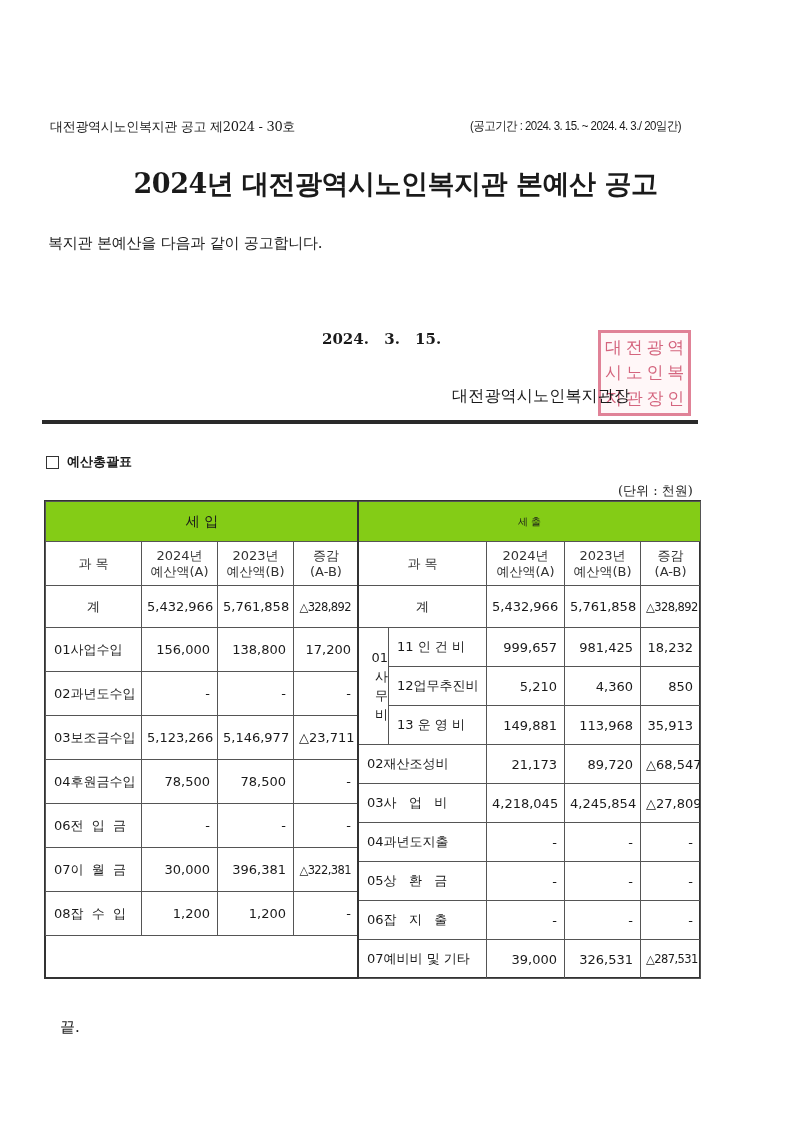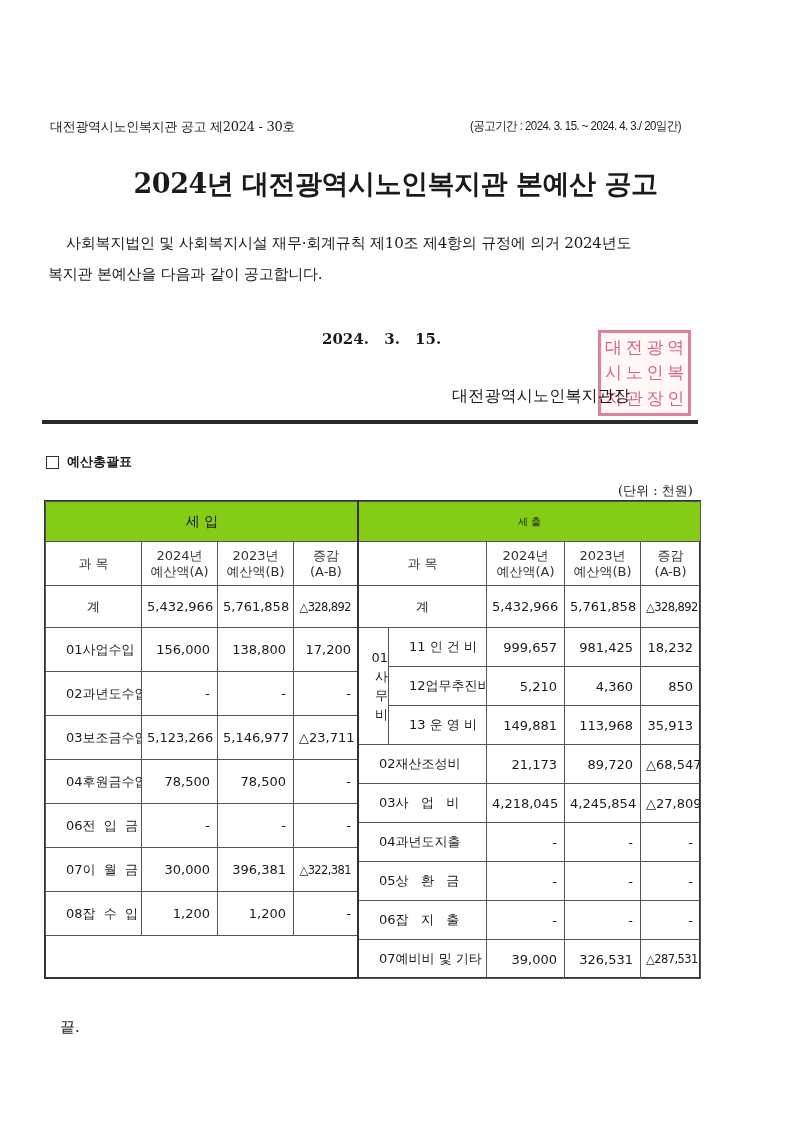--- a/index.html
+++ b/index.html
@@ -31,37 +31,36 @@
 
   #section-title { left:46px; top:453px; font-size:13px; display:flex; align-items:center; gap:8px; font-weight:bold; }
   #section-title .box { width:11px; height:11px; border:1px solid #333; display:inline-block; }
   #unit { left:618px; top:482px; font-size:13px; }
 
   
   .tbl { position:absolute; border-collapse:collapse; table-layout:fixed; font-size:13px; }
   .tbl td { border:1px solid #555; padding:0 5px; box-sizing:border-box; white-space:nowrap; overflow:hidden; }
   .tbl td.num { text-align:right; padding-right:7px; }
   .tbl td.ctr { text-align:center; }
-  .tbl td.lbl { text-align:left; padding-left:20px; }
+  .tbl td.lbl { text-align:left; padding-left:8px; }
   .tbl td.hdr { text-align:center; line-height:16px; color:#333; }
   .shade { background:#84cc16; }
   .small { font-size:11.5px; letter-spacing:-0.6px; }
 
   #outer { left:44px; top:500px; width:657px; height:479px; border:2px solid #333; box-sizing:border-box; }
 </style>
 </head>
 <body>
 
 <div id="notice-no" class="abs serif">대전광역시노인복지관 공고 제2024 - 30호</div>
 <div id="period" class="abs">(공고기간 : 2024. 3. 15. ~ 2024. 4. 3./ 20일간)</div>
 
 <div id="title" class="abs serif">2024년 대전광역시노인복지관 본예산 공고</div>
 
 <div id="body-text" class="abs serif">
-  <span class="l1">사회복지법인 및 사회복지시설 재무·회계규칙 제10조 제4항의 규정에 의거 2024년도</span>
   <span class="l2">복지관 본예산을 다음과 같이 공고합니다.</span>
 </div>
 
 <div id="date" class="abs serif">2024.  3.  15.</div>
 
 <div id="stamp" class="abs serif">
   <span>대</span>
   <span>전</span>
   <span>광</span>
   <span>역</span>

